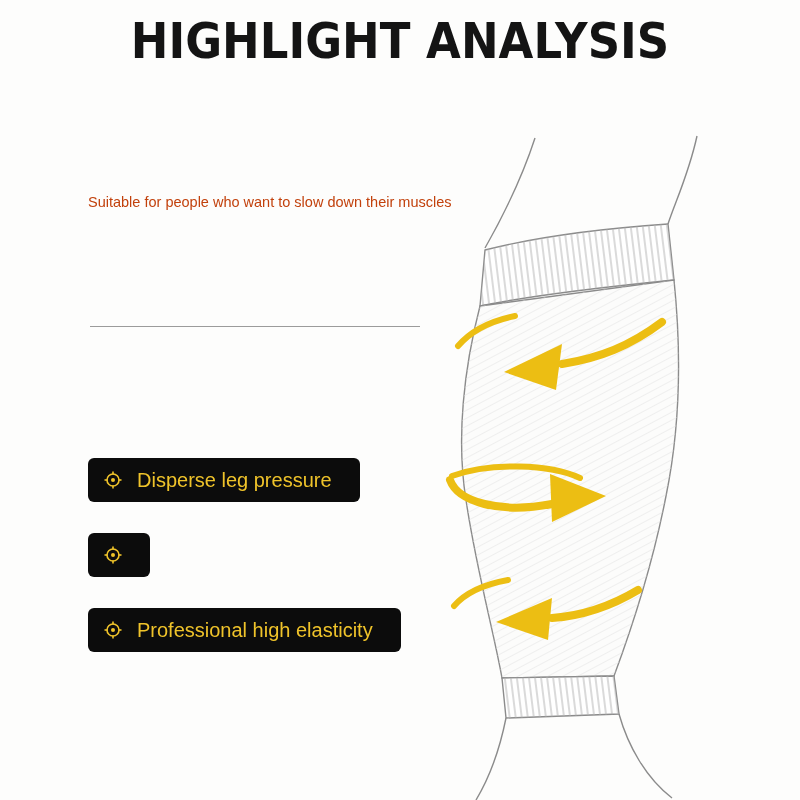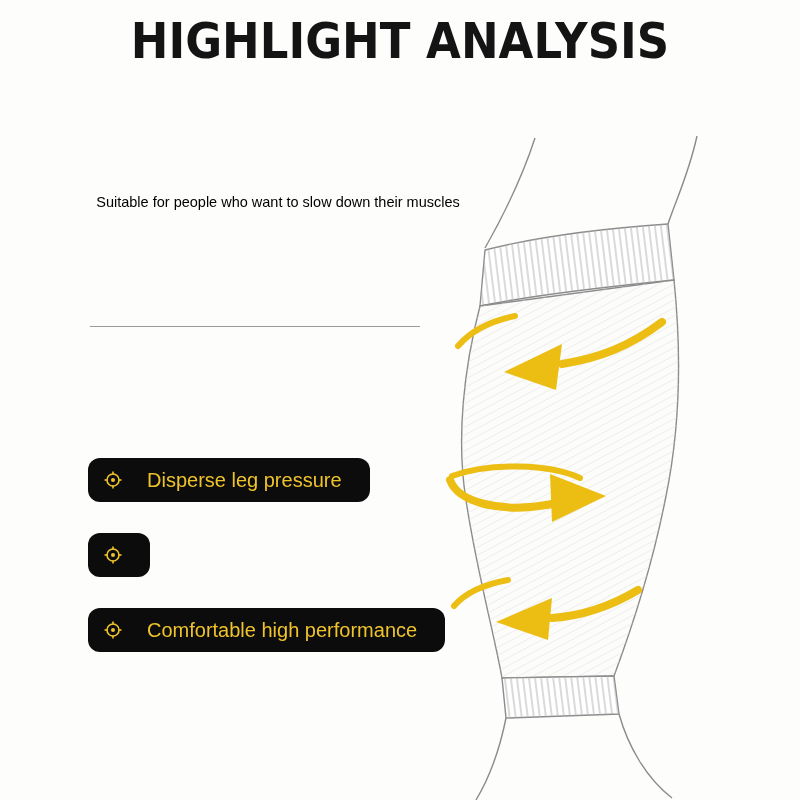--- a/index.html
+++ b/index.html
@@ -12,29 +12,29 @@
     position:absolute;top:12px;left:0;width:100%;margin:0;
     text-align:center;font-family:"DejaVu Sans",sans-serif;
     font-weight:900;font-size:45px;color:#141414;letter-spacing:0;
     transform:scaleY(1.1);transform-origin:top center;
   }
   .intro{position:absolute;left:88px;top:194px;width:380px;}
   .intro h2{
     margin:0 0 28px 0;font-family:"DejaVu Sans",sans-serif;
     font-weight:bold;font-size:23px;color:#101010;letter-spacing:-0.3px;
   }
-  .intro p{margin:0 0 22px 0;font-size:14.5px;color:#000000;text-align:center;}
+  .intro p{margin:0 0 22px 0;font-size:14.5px;color:#c2410c;}
   .rule{position:absolute;left:90px;top:326px;width:330px;height:1px;background:#9b9b9b;}
   .features{
     position:absolute;left:88px;top:458px;
     display:flex;flex-direction:column;align-items:flex-start;gap:31px;
   }
   .badge{
-    display:inline-flex;align-items:center;gap:25px;
-    background:#0c0c0c;border-radius:12px;height:44px;
+    display:inline-flex;align-items:center;gap:15px;
+    background:#0c0c0c;border-radius:6px;height:44px;
     padding:0 28px 0 16px;font-size:20px;white-space:nowrap;
   }
   .badge .icn{flex:0 0 auto;display:block;}
   .leg-wrap{position:absolute;left:400px;top:128px;width:372px;height:672px;}
 </style>
 </head>
 <body>
 
 <div class="page">
 
@@ -73,21 +73,21 @@
 
     <div class="badge">
       <svg class="icn" width="18" height="18" viewBox="0 0 18 18">
         <circle cx="9" cy="9" r="6" fill="none" stroke="#efc32a" stroke-width="1.6"></circle>
         <circle cx="9" cy="9" r="2" fill="#efc32a"></circle>
         <line x1="9" y1="0.5" x2="9" y2="3.6" stroke="#efc32a" stroke-width="1.6"></line>
         <line x1="9" y1="14.4" x2="9" y2="17.5" stroke="#efc32a" stroke-width="1.6"></line>
         <line x1="0.5" y1="9" x2="3.6" y2="9" stroke="#efc32a" stroke-width="1.6"></line>
         <line x1="14.4" y1="9" x2="17.5" y2="9" stroke="#efc32a" stroke-width="1.6"></line>
       </svg>
-      <span style="color: rgb(239, 195, 42);">Comfortable high performance</span>
+      <span style="color: rgb(239, 195, 42);">Professional high elasticity</span>
     </div>
 
   </div>
 
   <div class="leg-wrap">
     <svg width="372" height="672" viewBox="0 0 372 672">
       <defs>
         <pattern id="hatch" width="7" height="7" patternUnits="userSpaceOnUse" patternTransform="rotate(62)">
           <line x1="0" y1="0" x2="0" y2="7" stroke="#e2e2e2" stroke-width="1"></line>
         </pattern>

